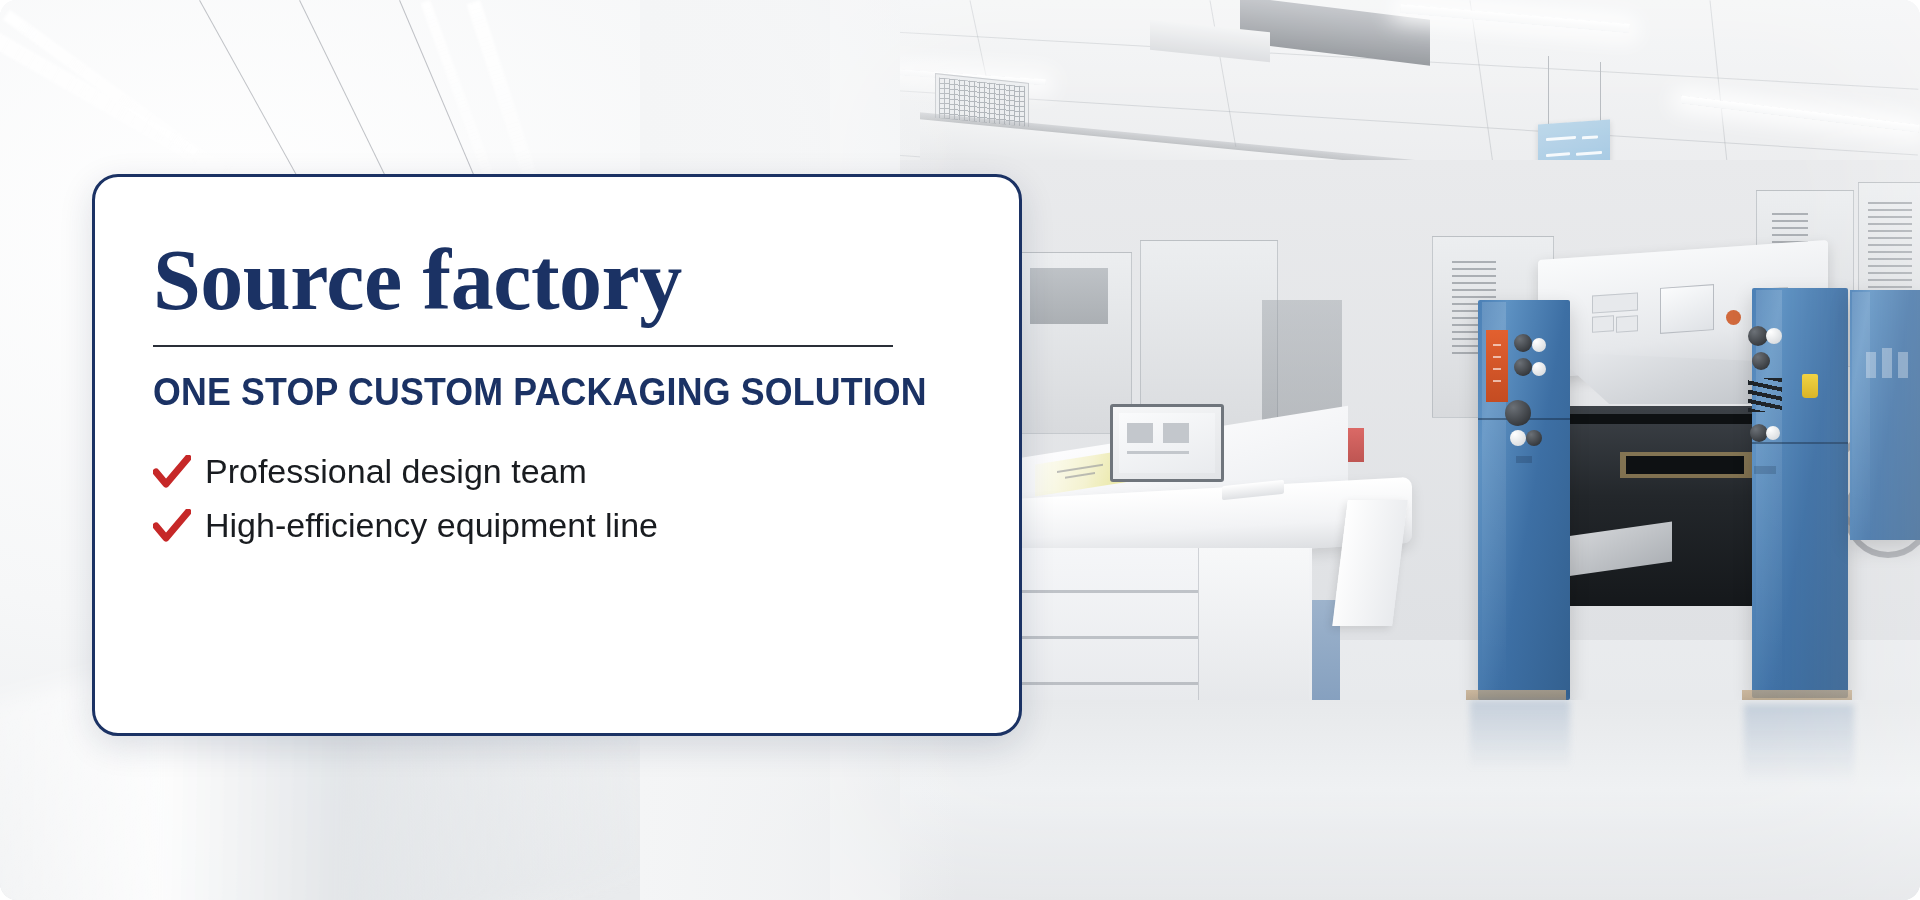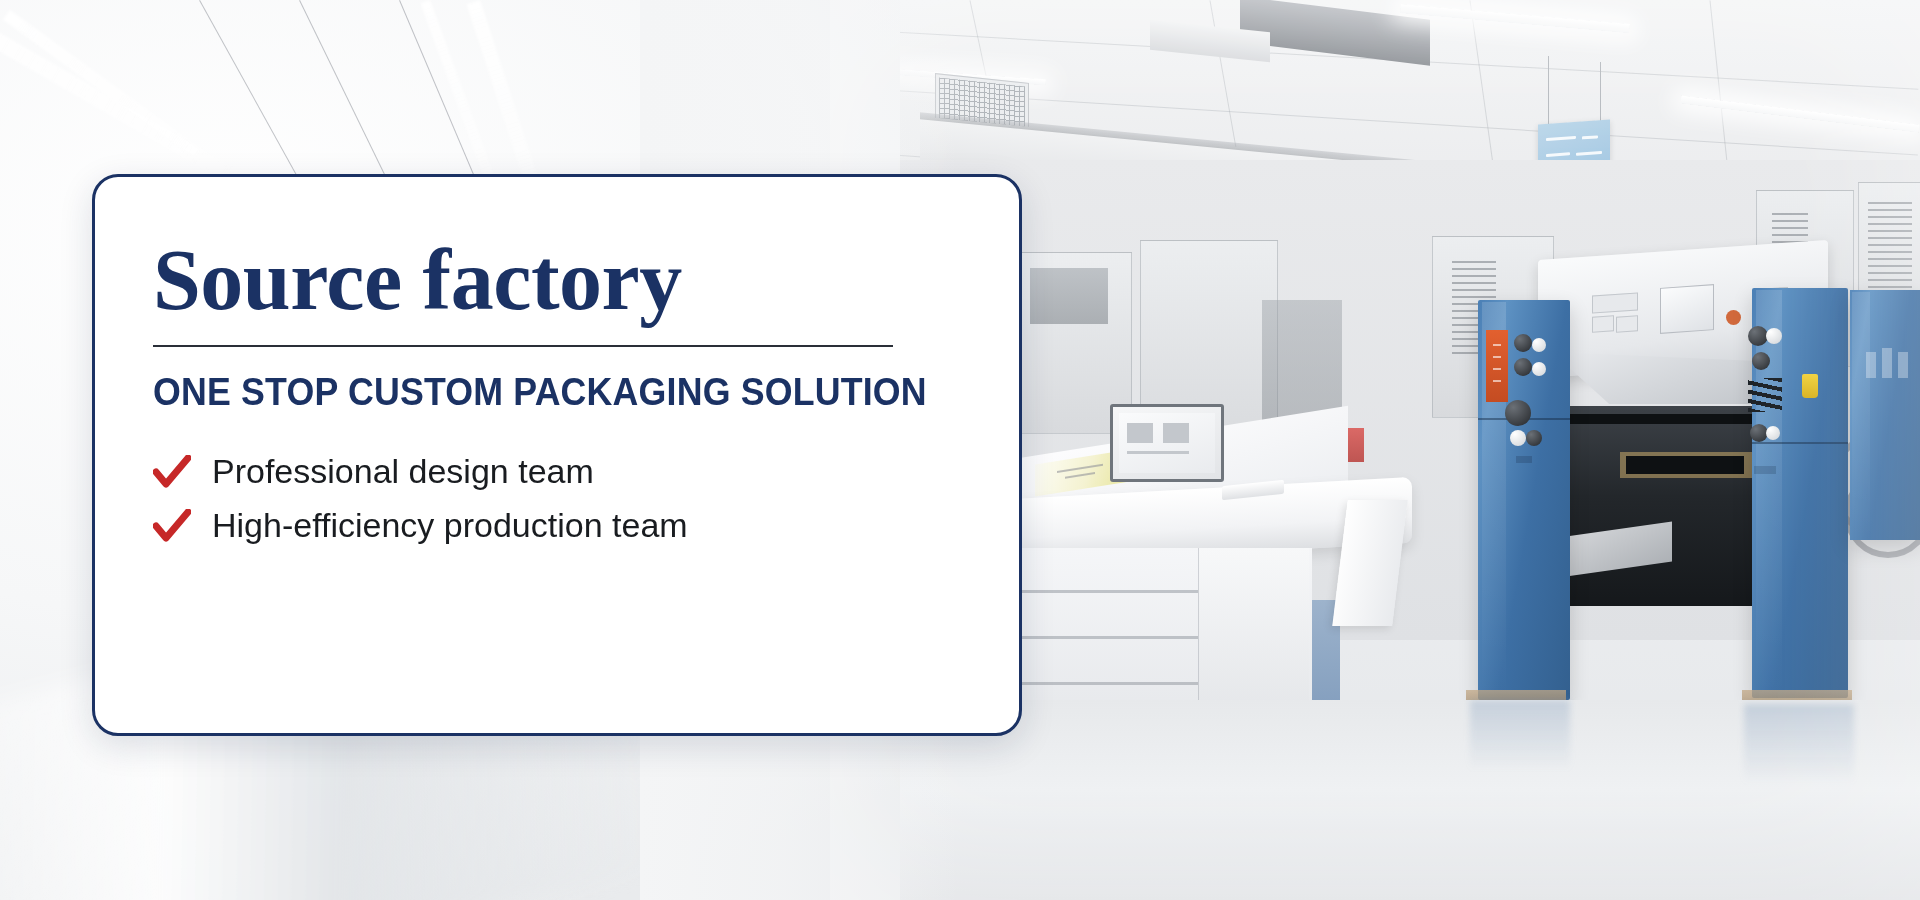--- a/index.html
+++ b/index.html
@@ -1,21 +1,21 @@
 <!DOCTYPE html>
 <html><head>
 <meta charset="utf-8">
 <style>
   html,body{margin:0;padding:0;}
   body{
     width:1920px;height:900px;overflow:hidden;
     font-family:"Liberation Sans",sans-serif;
     background:#ffffff;
   }
-  .stage{position:relative;width:1920px;height:900px;overflow:hidden;background:#f2f3f5;}
+  .stage{position:relative;width:1920px;height:900px;overflow:hidden;background:#f2f3f5;border-radius:17px;}
 
   
   .photo{position:absolute;inset:0;overflow:hidden;}
 
   
   .room-base{position:absolute;inset:0;
     background:
       linear-gradient(180deg,#f7f8f9 0%,#eceef0 55%,#e4e6e9 100%);}
 
   
@@ -137,21 +137,21 @@
 
   .title{font-family:"Liberation Serif",serif;font-weight:700;
     font-size:86px;line-height:1;color:#1b3264;letter-spacing:-.5px;
     margin:0;white-space:nowrap;}
   .divider{margin:22px 0 0 0;width:740px;height:2px;background:#2a2f38;}
   .subtitle{margin:26px 0 0 0;font-family:"Liberation Sans",sans-serif;
     font-weight:700;font-size:38px;line-height:1.05;color:#1b3264;
     letter-spacing:.2px;transform:scaleX(.94);transform-origin:left center;
     white-space:nowrap;}
   .bullets{list-style:none;margin:40px 0 0 0;padding:0;}
-  .bullet{display:flex;align-items:center;gap:21px;margin-bottom:17px;}
+  .bullet{display:flex;align-items:center;gap:14px;margin-bottom:17px;}
   .check{width:38px;height:34px;flex:0 0 38px;display:block;}
   .bullet-text{font-family:"Liberation Sans",sans-serif;font-weight:400;
     font-size:34px;line-height:1.1;color:#191c20;white-space:nowrap;}
 </style>
 </head>
 <body>
 
 <div class="stage">
 
   <div class="photo">
@@ -315,20 +315,20 @@
             <path d="M3 17 L13 29 L35 3" fill="none" stroke="#c62828" stroke-width="7" stroke-linecap="round" stroke-linejoin="round"></path>
           </svg>
           <span class="bullet-text">Professional design team</span>
         </li>
 
 
         <li class="bullet">
           <svg class="check" viewBox="0 0 38 34" aria-hidden="true">
             <path d="M3 17 L13 29 L35 3" fill="none" stroke="#c62828" stroke-width="7" stroke-linecap="round" stroke-linejoin="round"></path>
           </svg>
-          <span class="bullet-text">High-efficiency production team</span>
+          <span class="bullet-text">High-efficiency equipment line</span>
         </li>
 
       </ul>
     </div>
   </div>
 
 </div>
 
 </body></html>

